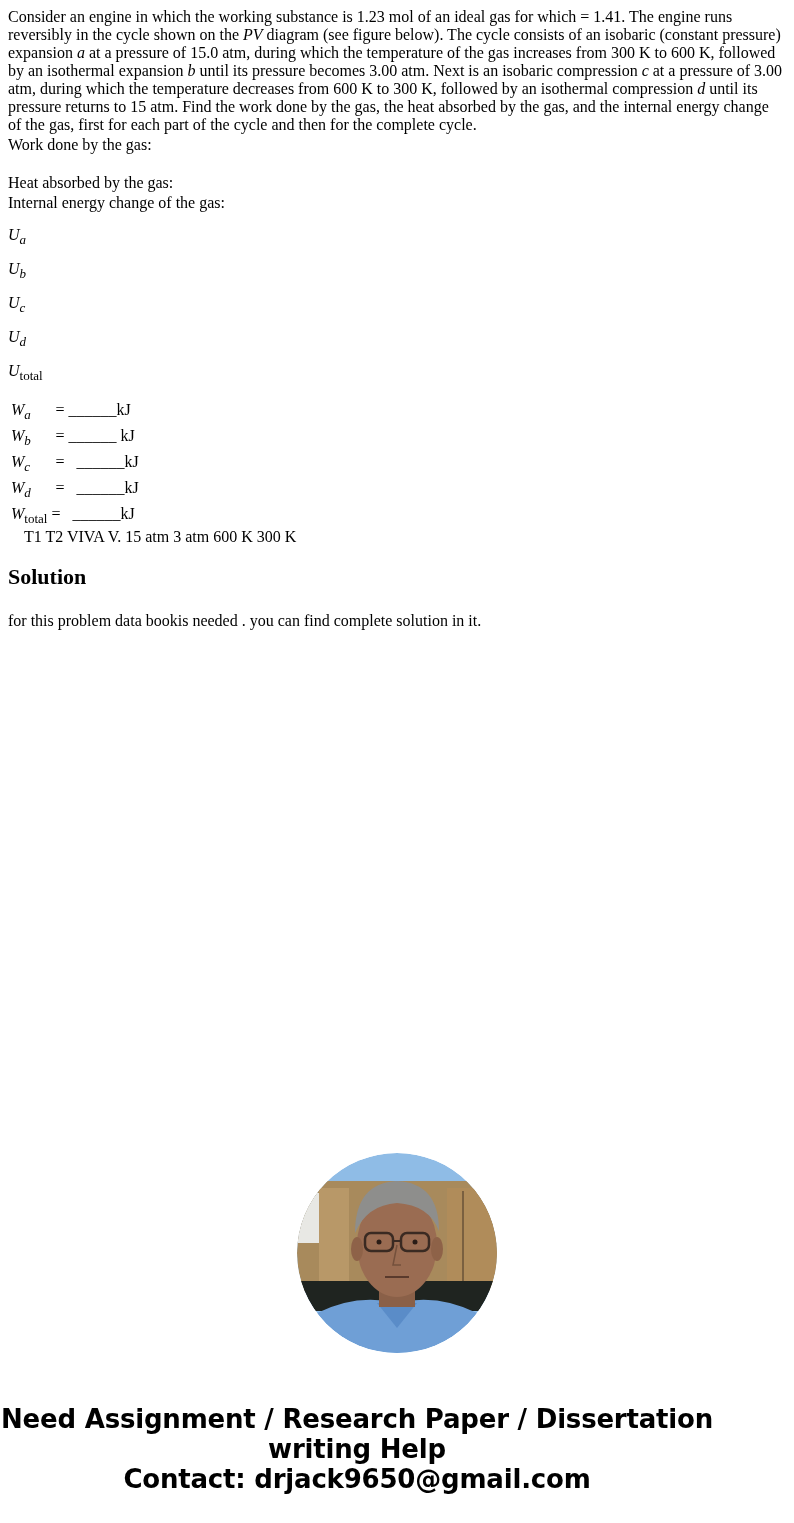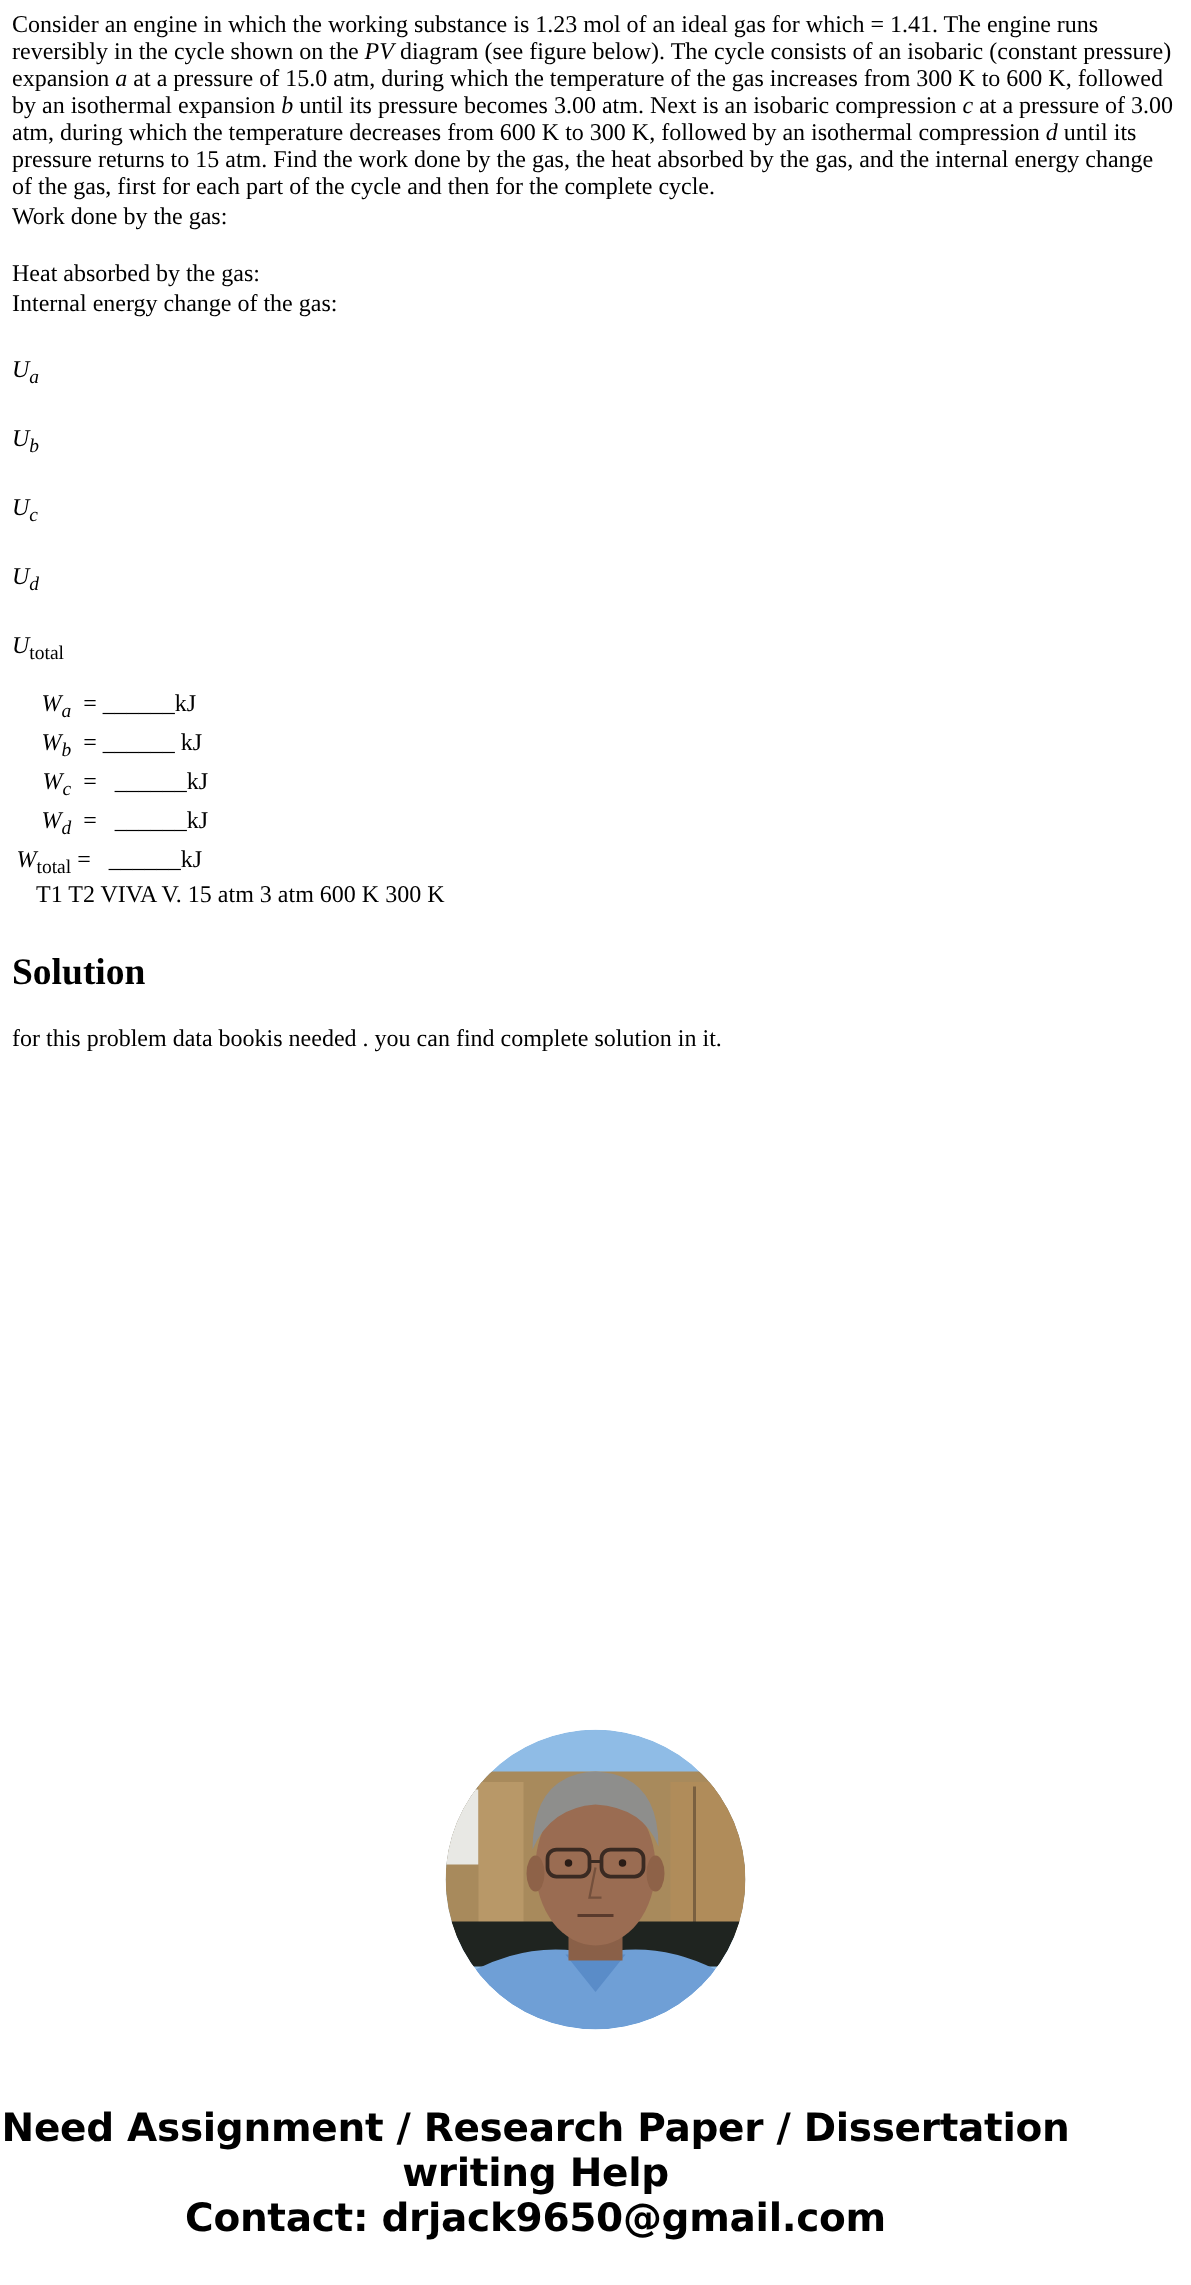--- a/index.html
+++ b/index.html
@@ -29,47 +29,47 @@
     .problem {
       line-height: 18px;
     }
     .label-para {
       margin-top: 2px;
     }
     .label-spacer {
       height: 18px;
     }
     .u-line {
-      margin-top: 24px;
+      margin-top: 12px;
       height: 22px;
       line-height: 22px;
     }
     .u-line i, .w-table i { font-style: italic; }
     sub { font-size: 13px; vertical-align: -4px; line-height: 0; }
     .w-table {
       margin-top: 14px;
       border-collapse: separate;
       border-spacing: 2px;
     }
     .w-table td {
       padding: 1px;
       height: 22px;
       line-height: 20px;
       vertical-align: middle;
       white-space: pre;
     }
-    .w-name { width: 36px; text-align: right; }
+    .w-name { width: 36px; }
     .figure-text {
       line-height: 18px;
       margin-left: 16px;
     }
     h3 {
-      font-size: 25px;
+      font-size: 22px;
       font-weight: bold;
-      margin: 32px 0 0 0;
+      margin: 20px 0 0 0;
       line-height: 22px;
       font-family: Liberation Serif, serif;
     }
     .solution-text {
       margin-top: 24px;
     }
     .avatar {
       position: absolute;
       left: 297px;
       top: 1153px;

